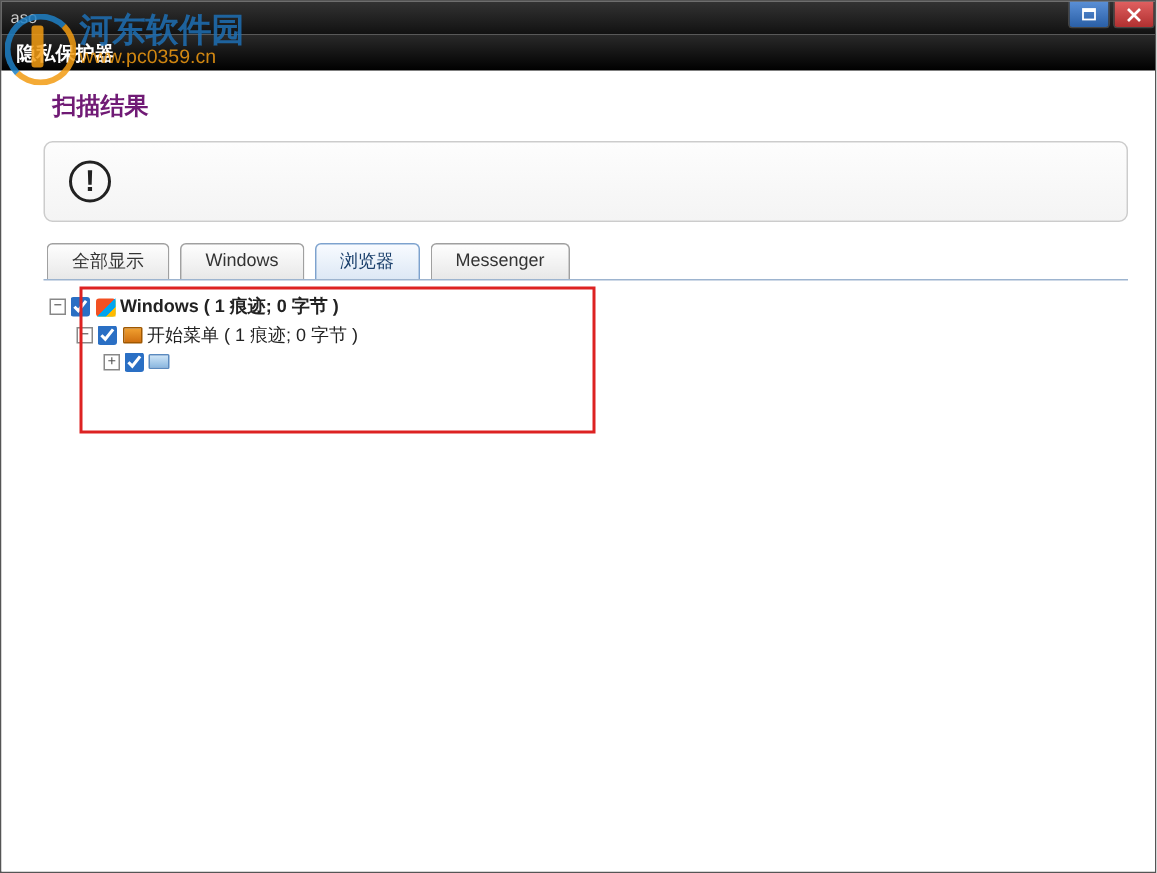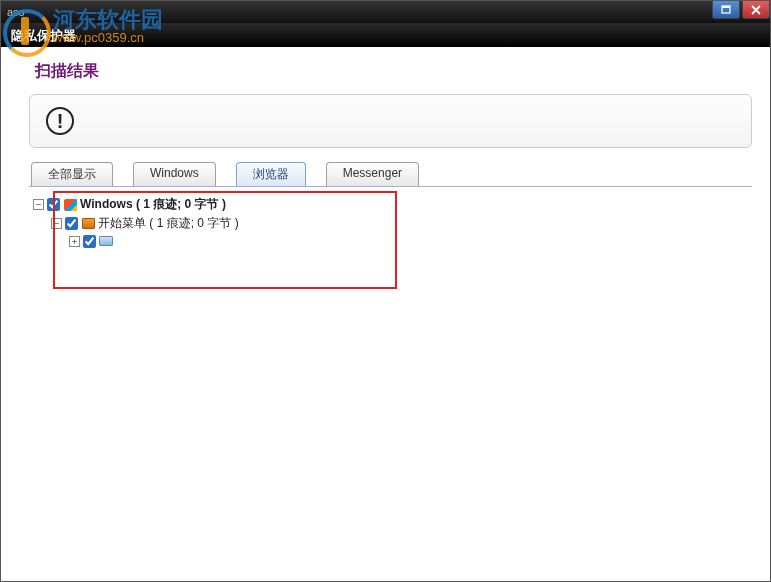--- a/index.html
+++ b/index.html
@@ -25,21 +25,21 @@
     .watermark-url { font-size: 13px; color: #f39c12; font-weight: normal; line-height: 14px; }
     
     .content { padding: 14px 18px 14px 28px; background: #fff; position: relative; height: calc(100% - 46px); }
     
     .scan-title { font-size: 16px; font-weight: bold; color: #701a75; margin-left: 6px; margin-bottom: 12px; }
     
     .alert-box { border: 1px solid #ccc; border-radius: 6px; padding: 12px 16px; display: flex; align-items: center; gap: 14px; margin-bottom: 14px; background: linear-gradient(#fdfdfd, #f4f4f4); }
     .alert-icon { width: 28px; height: 28px; border: 2.5px solid #222; border-radius: 50%; display: flex; align-items: center; justify-content: center; font-size: 20px; font-weight: bold; color: #222; flex-shrink: 0; }
     .alert-text { font-size: 18px; font-weight: bold; color: #333; }
     
-    .tabs { display: flex; gap: 20px; margin-bottom: 0; margin-left: 2px; }
+    .tabs { display: flex; gap: 7px; margin-bottom: 0; margin-left: 2px; }
     .tab { padding: 3px 16px; border: 1px solid #a0a0a0; border-bottom: none; border-radius: 4px 4px 0 0; background: linear-gradient(#fefefe, #e8e8e8); cursor: pointer; font-size: 12px; color: #333; }
     .tab.active { background: linear-gradient(#f8fbff, #dde8f5); border-color: #7da2ce; color: #1a3f6b; }
     
     .tree-panel { border-top: 1px solid #9db4cf; padding: 8px 4px; position: relative; height: 390px; }
     
     .highlight-box { position: absolute; border: 2px solid #d22; left: 24px; top: 4px; width: 344px; height: 98px; pointer-events: none; z-index: 10; }
     
     .tree { list-style: none; }
     .tree-row { display: flex; align-items: center; gap: 3px; padding: 1px 0; white-space: nowrap; }
     .expander { width: 11px; height: 11px; border: 1px solid #888; display: inline-flex; align-items: center; justify-content: center; font-size: 9px; line-height: 1; background: #fff; cursor: pointer; color: #555; font-family: monospace; }

